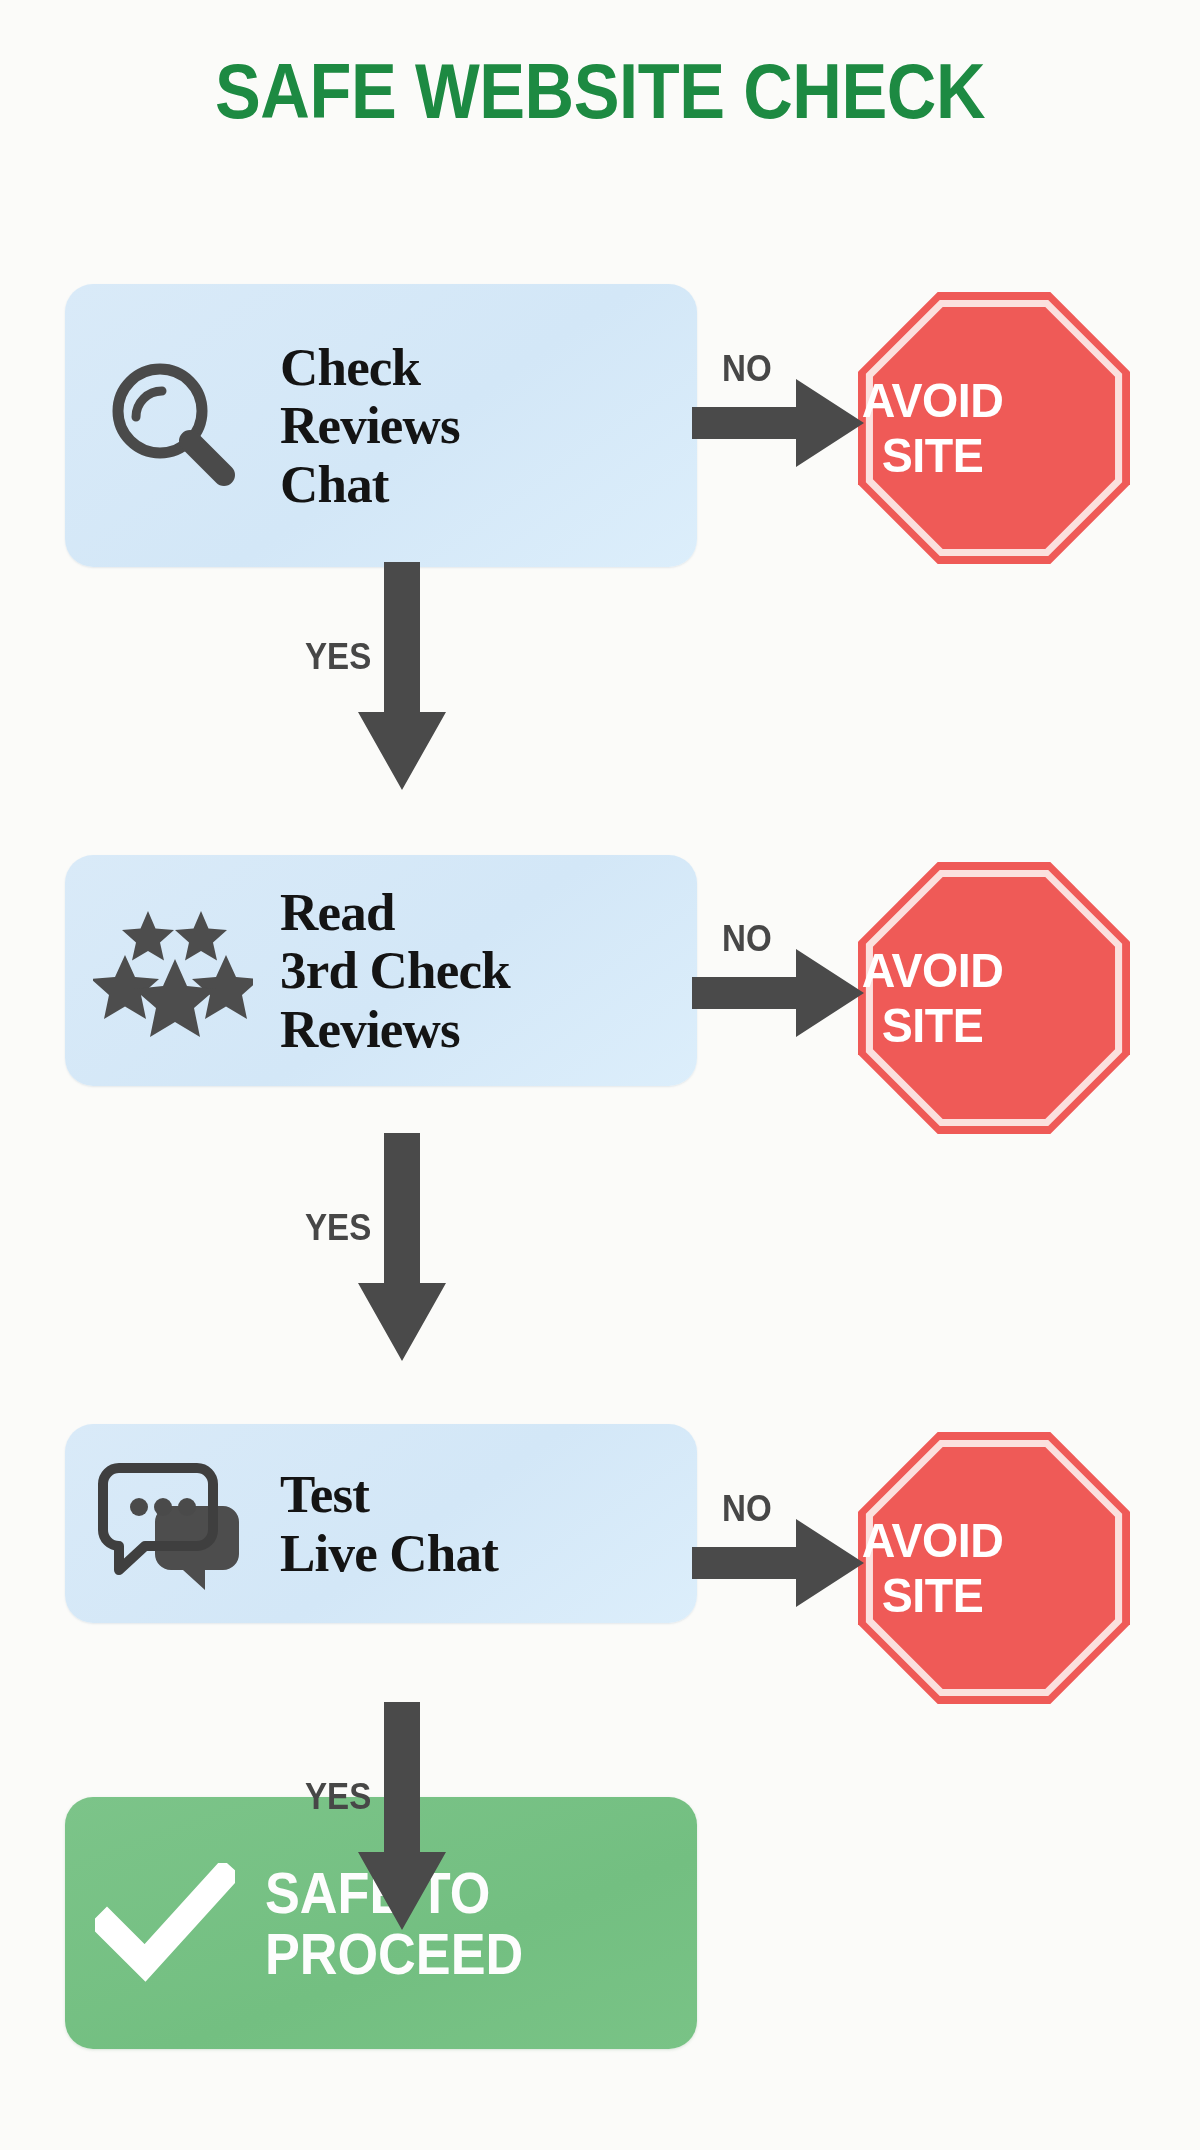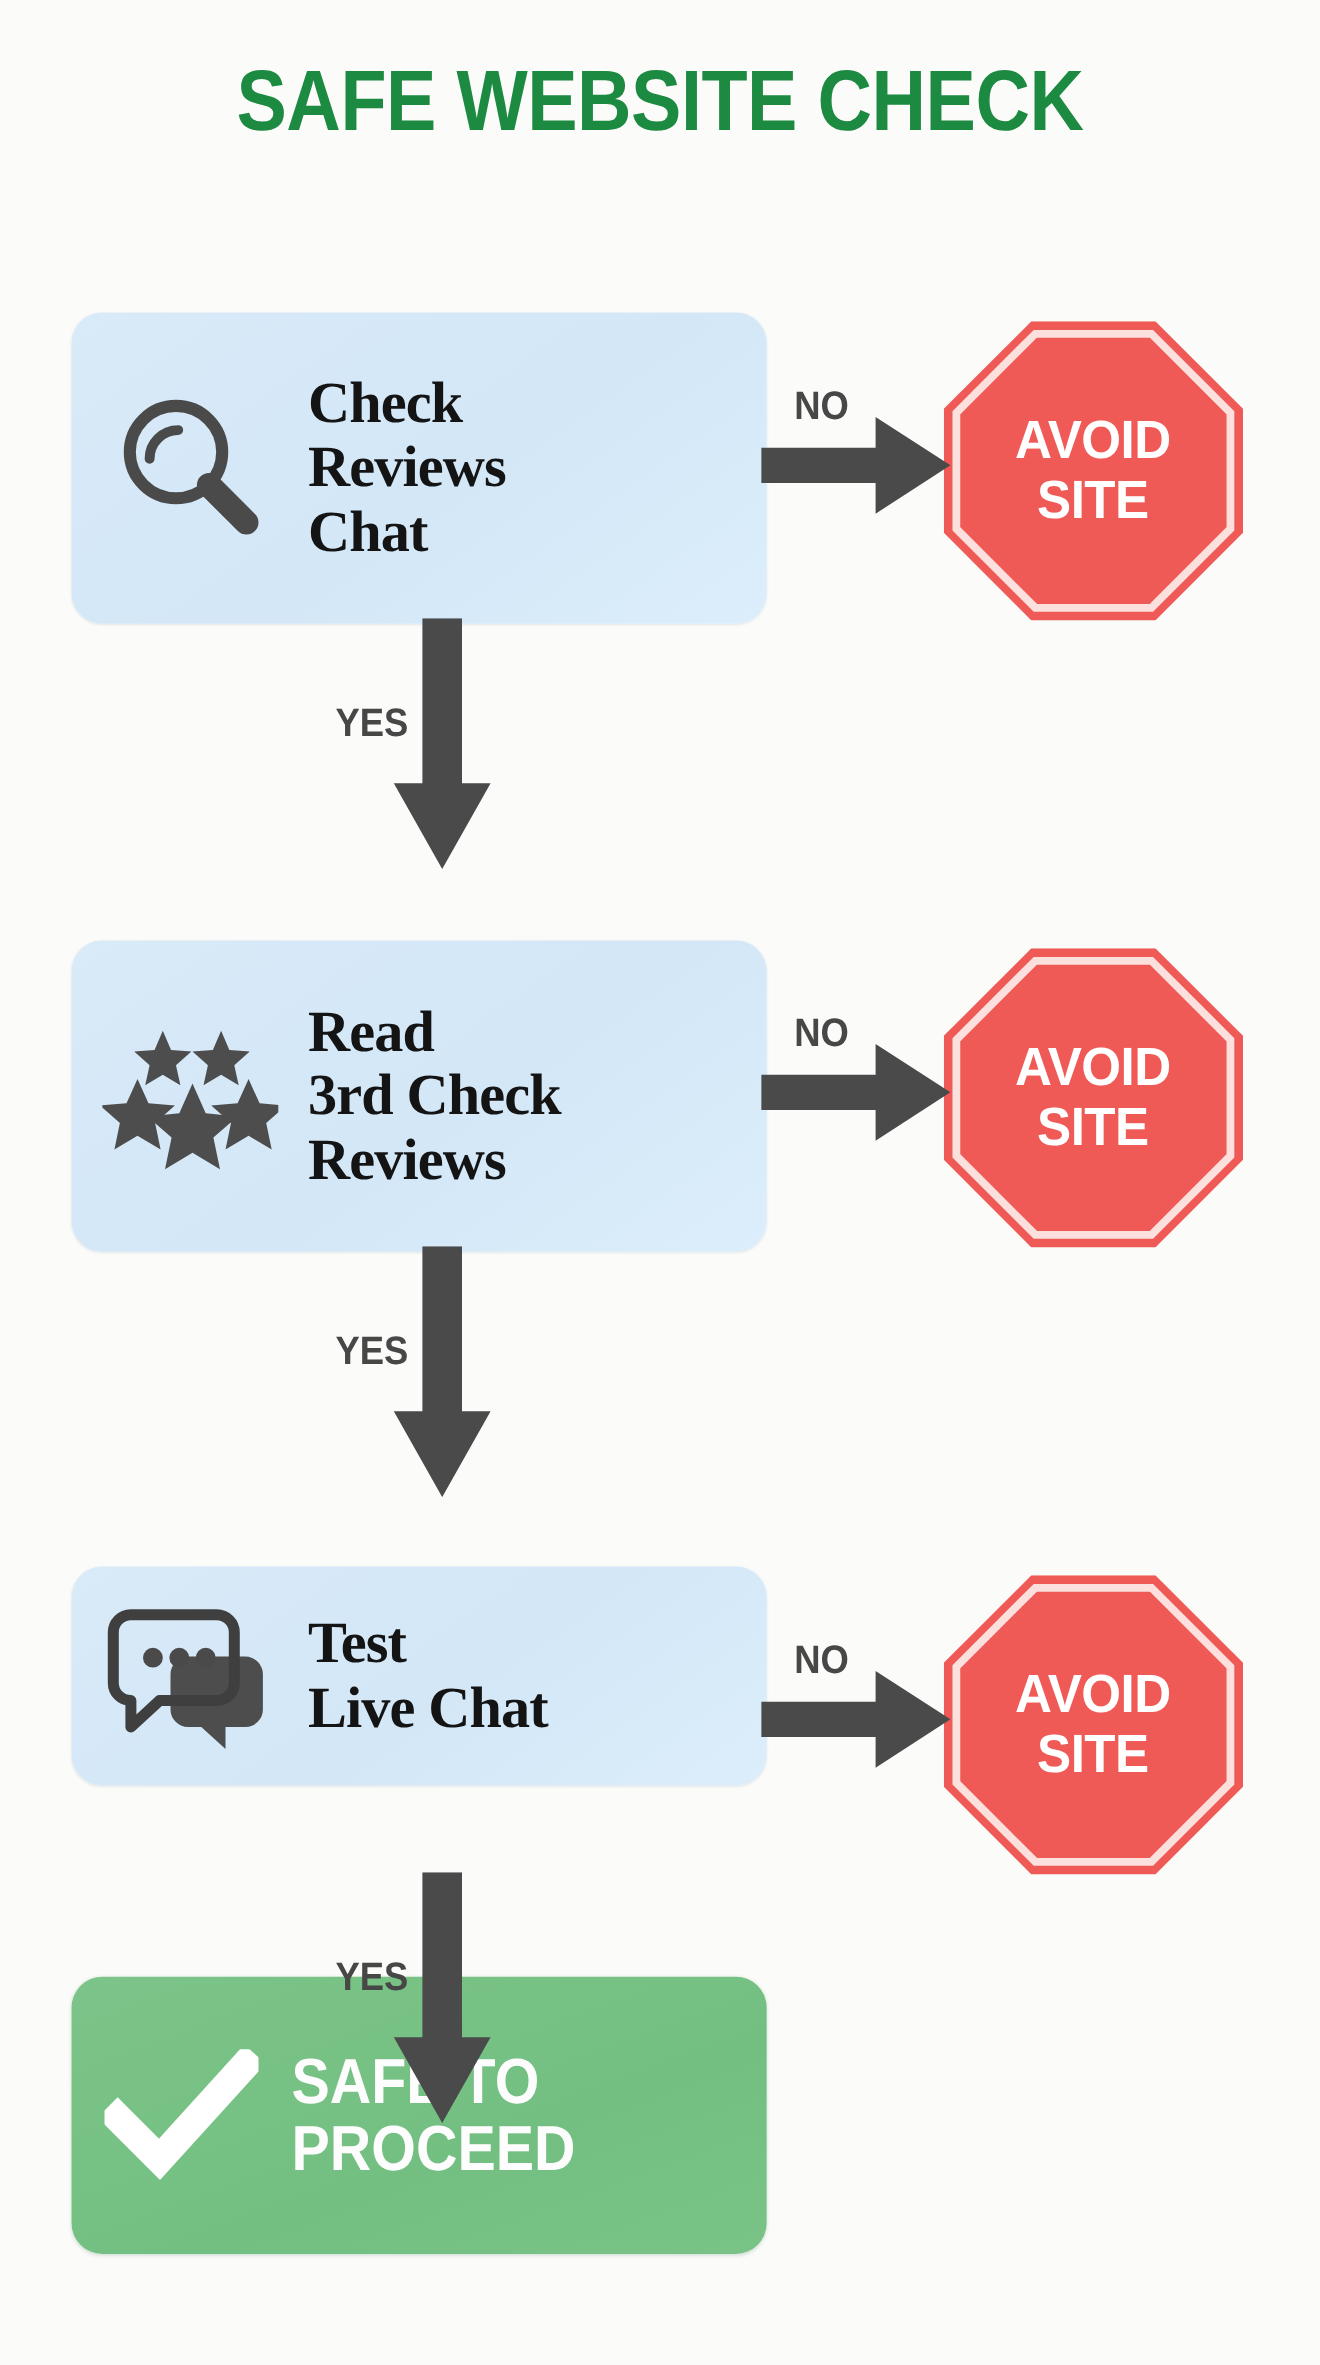--- a/index.html
+++ b/index.html
@@ -43,21 +43,21 @@
     font-size:53px;
     line-height:1.10;
     font-weight:bold;
     color:#141414;
     letter-spacing:-0.8px;
     padding-right:18px;
   }
   .step-text .ln{display:block;}
 
   #box1{top:284px;height:283px;}
-  #box2{top:855px;height:283px;}
+  #box2{top:855px;height:231px;}
   #box3{top:1424px;height:199px;}
 
   
   .safe-box{
     position:absolute;left:65px;top:1797px;
     width:632px;height:252px;
     background:linear-gradient(160deg,#7cc489 0%,#73bf81 60%,#79c386 100%);
     border-radius:28px;
     display:flex;align-items:center;
     box-shadow:0 1px 3px rgba(90,140,105,.22);
@@ -72,21 +72,21 @@
     font-size:58px;line-height:1.06;
     font-weight:bold;letter-spacing:0px;
     transform:scaleX(0.9);transform-origin:0 50%;
   }
   .safe-text .ln{display:block;white-space:nowrap;}
 
   
   .octagon{
     position:absolute;
     width:272px;height:272px;
-    display:flex;align-items:center;justify-content:center;
+    display:flex;align-items:center;justify-content:flex-start;
   }
   .oct-svg{position:absolute;inset:0;width:100%;height:100%;}
   .oct-text{
     position:relative;z-index:2;
     color:#ffffff;
     font-size:49px;line-height:1.12;
     font-weight:bold;letter-spacing:-0.5px;
     text-align:center;
     transform:scaleX(0.95);
   }

